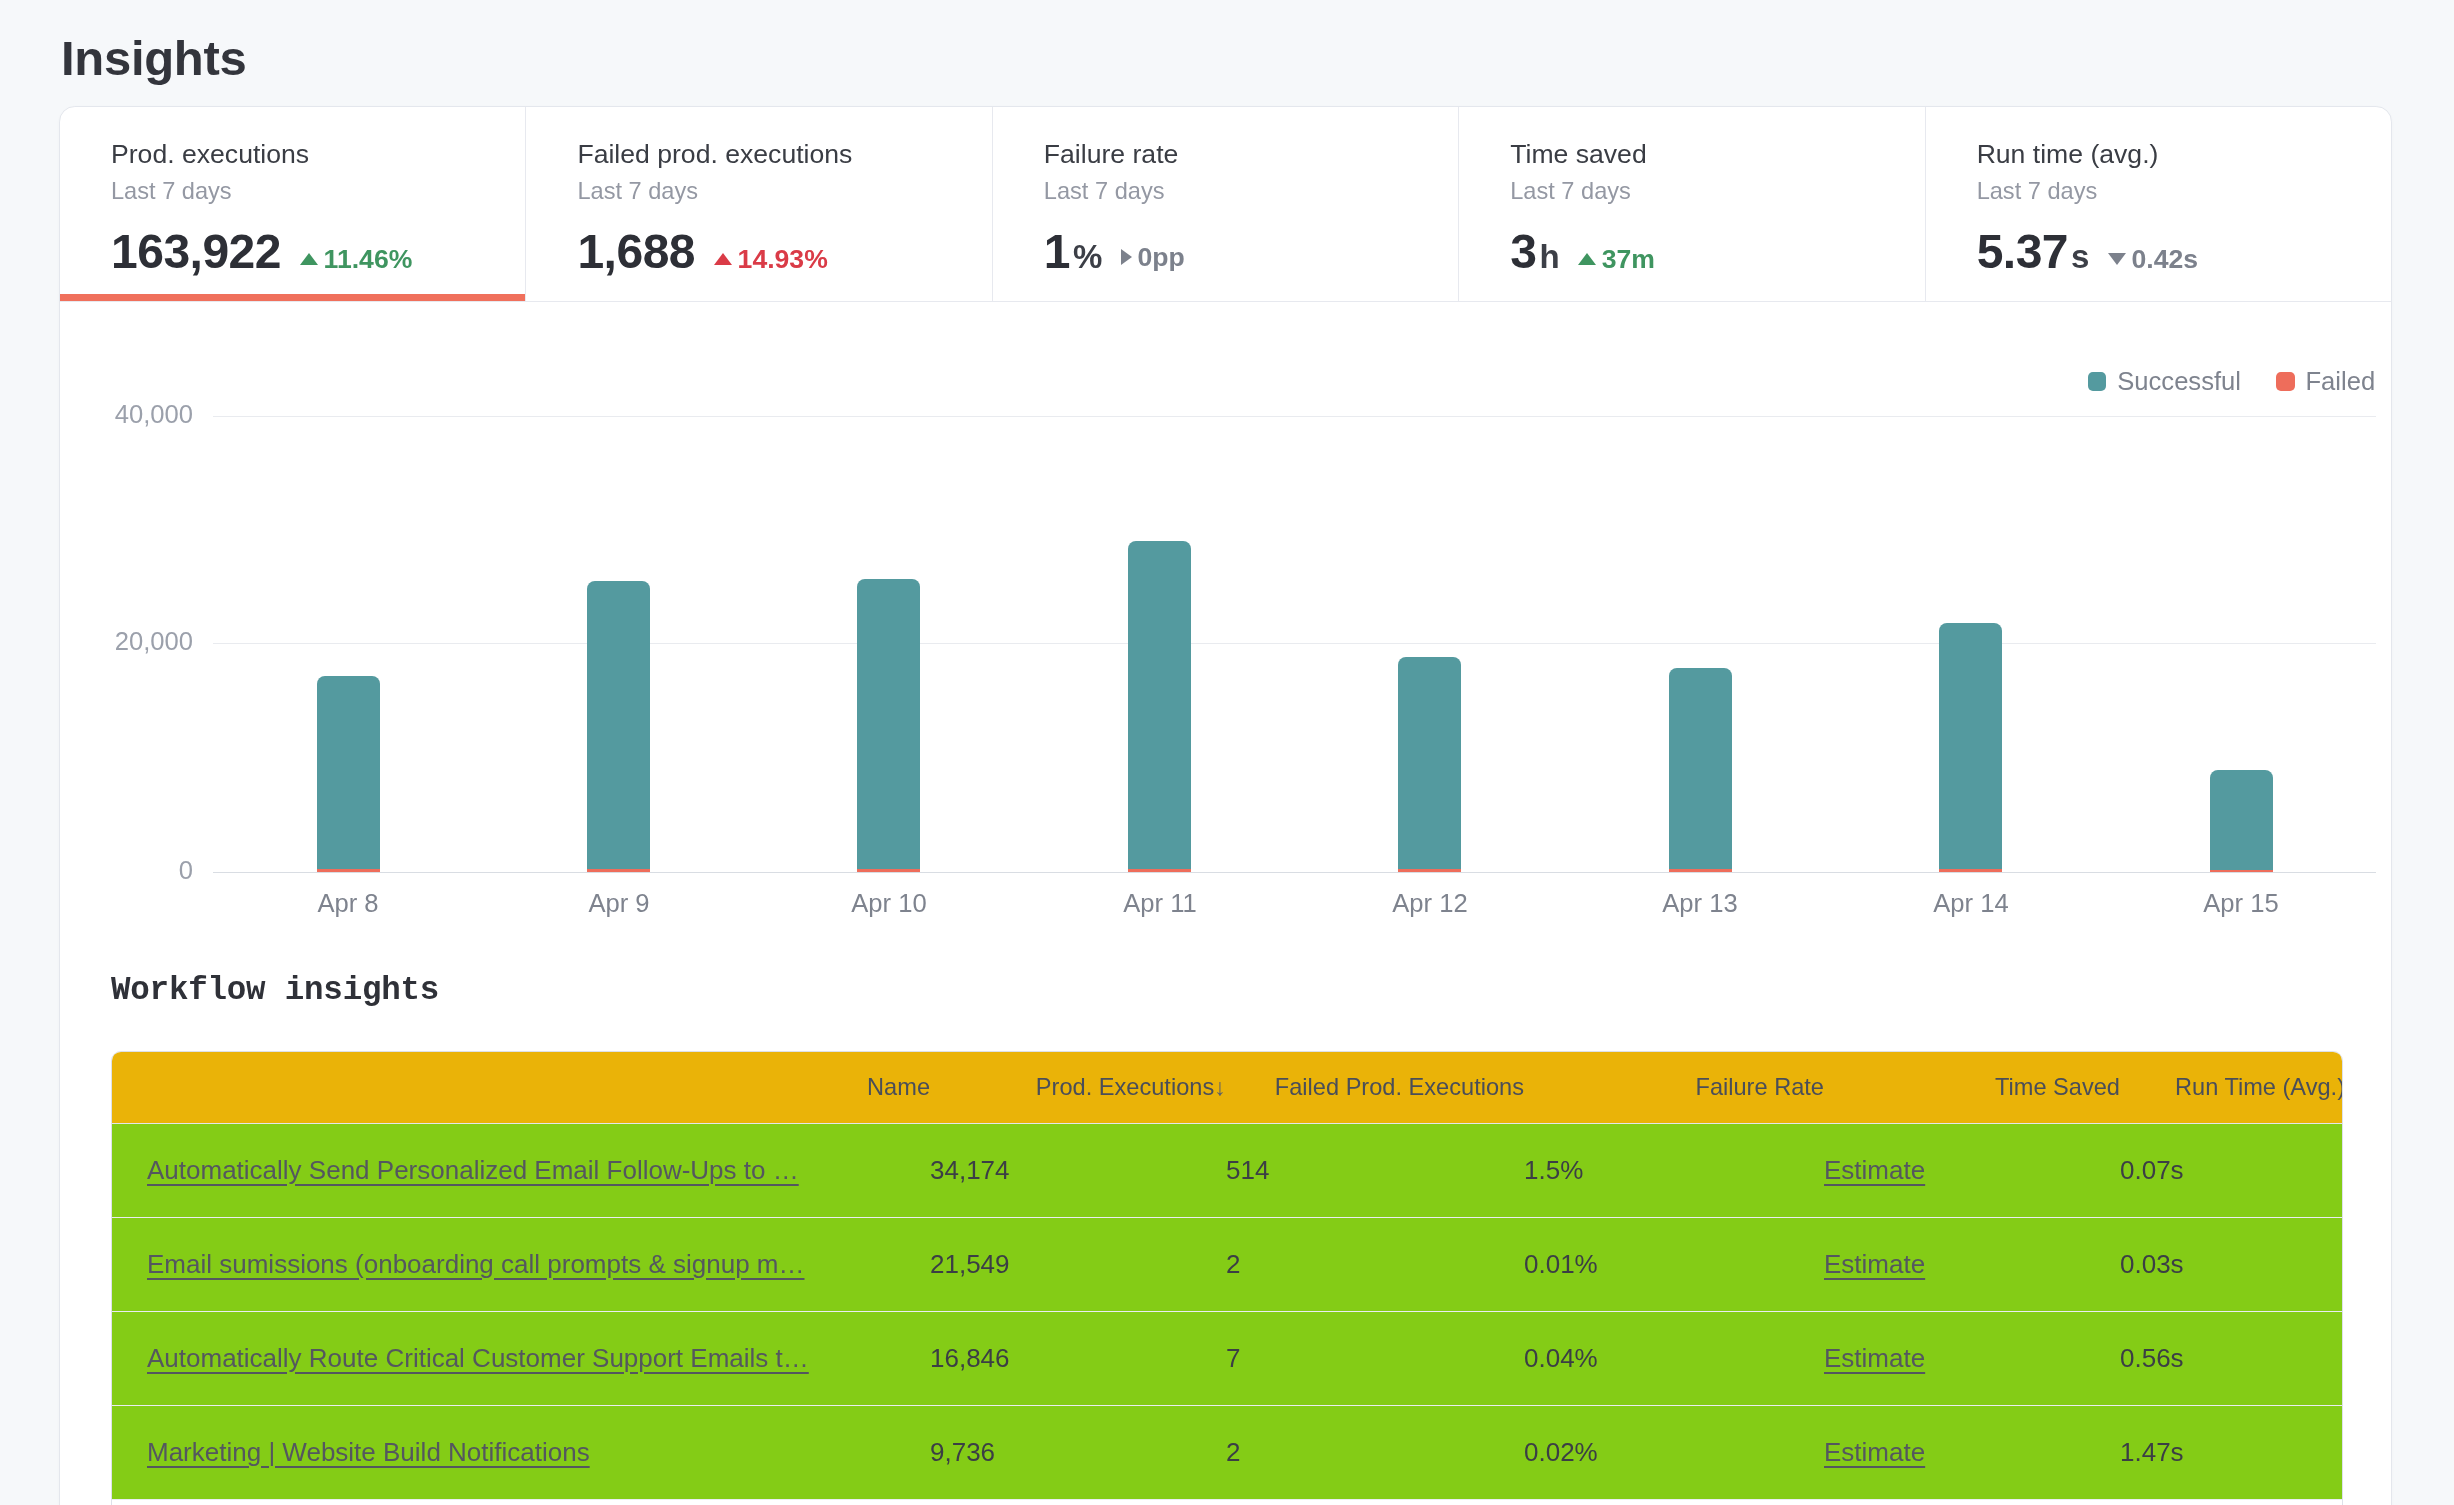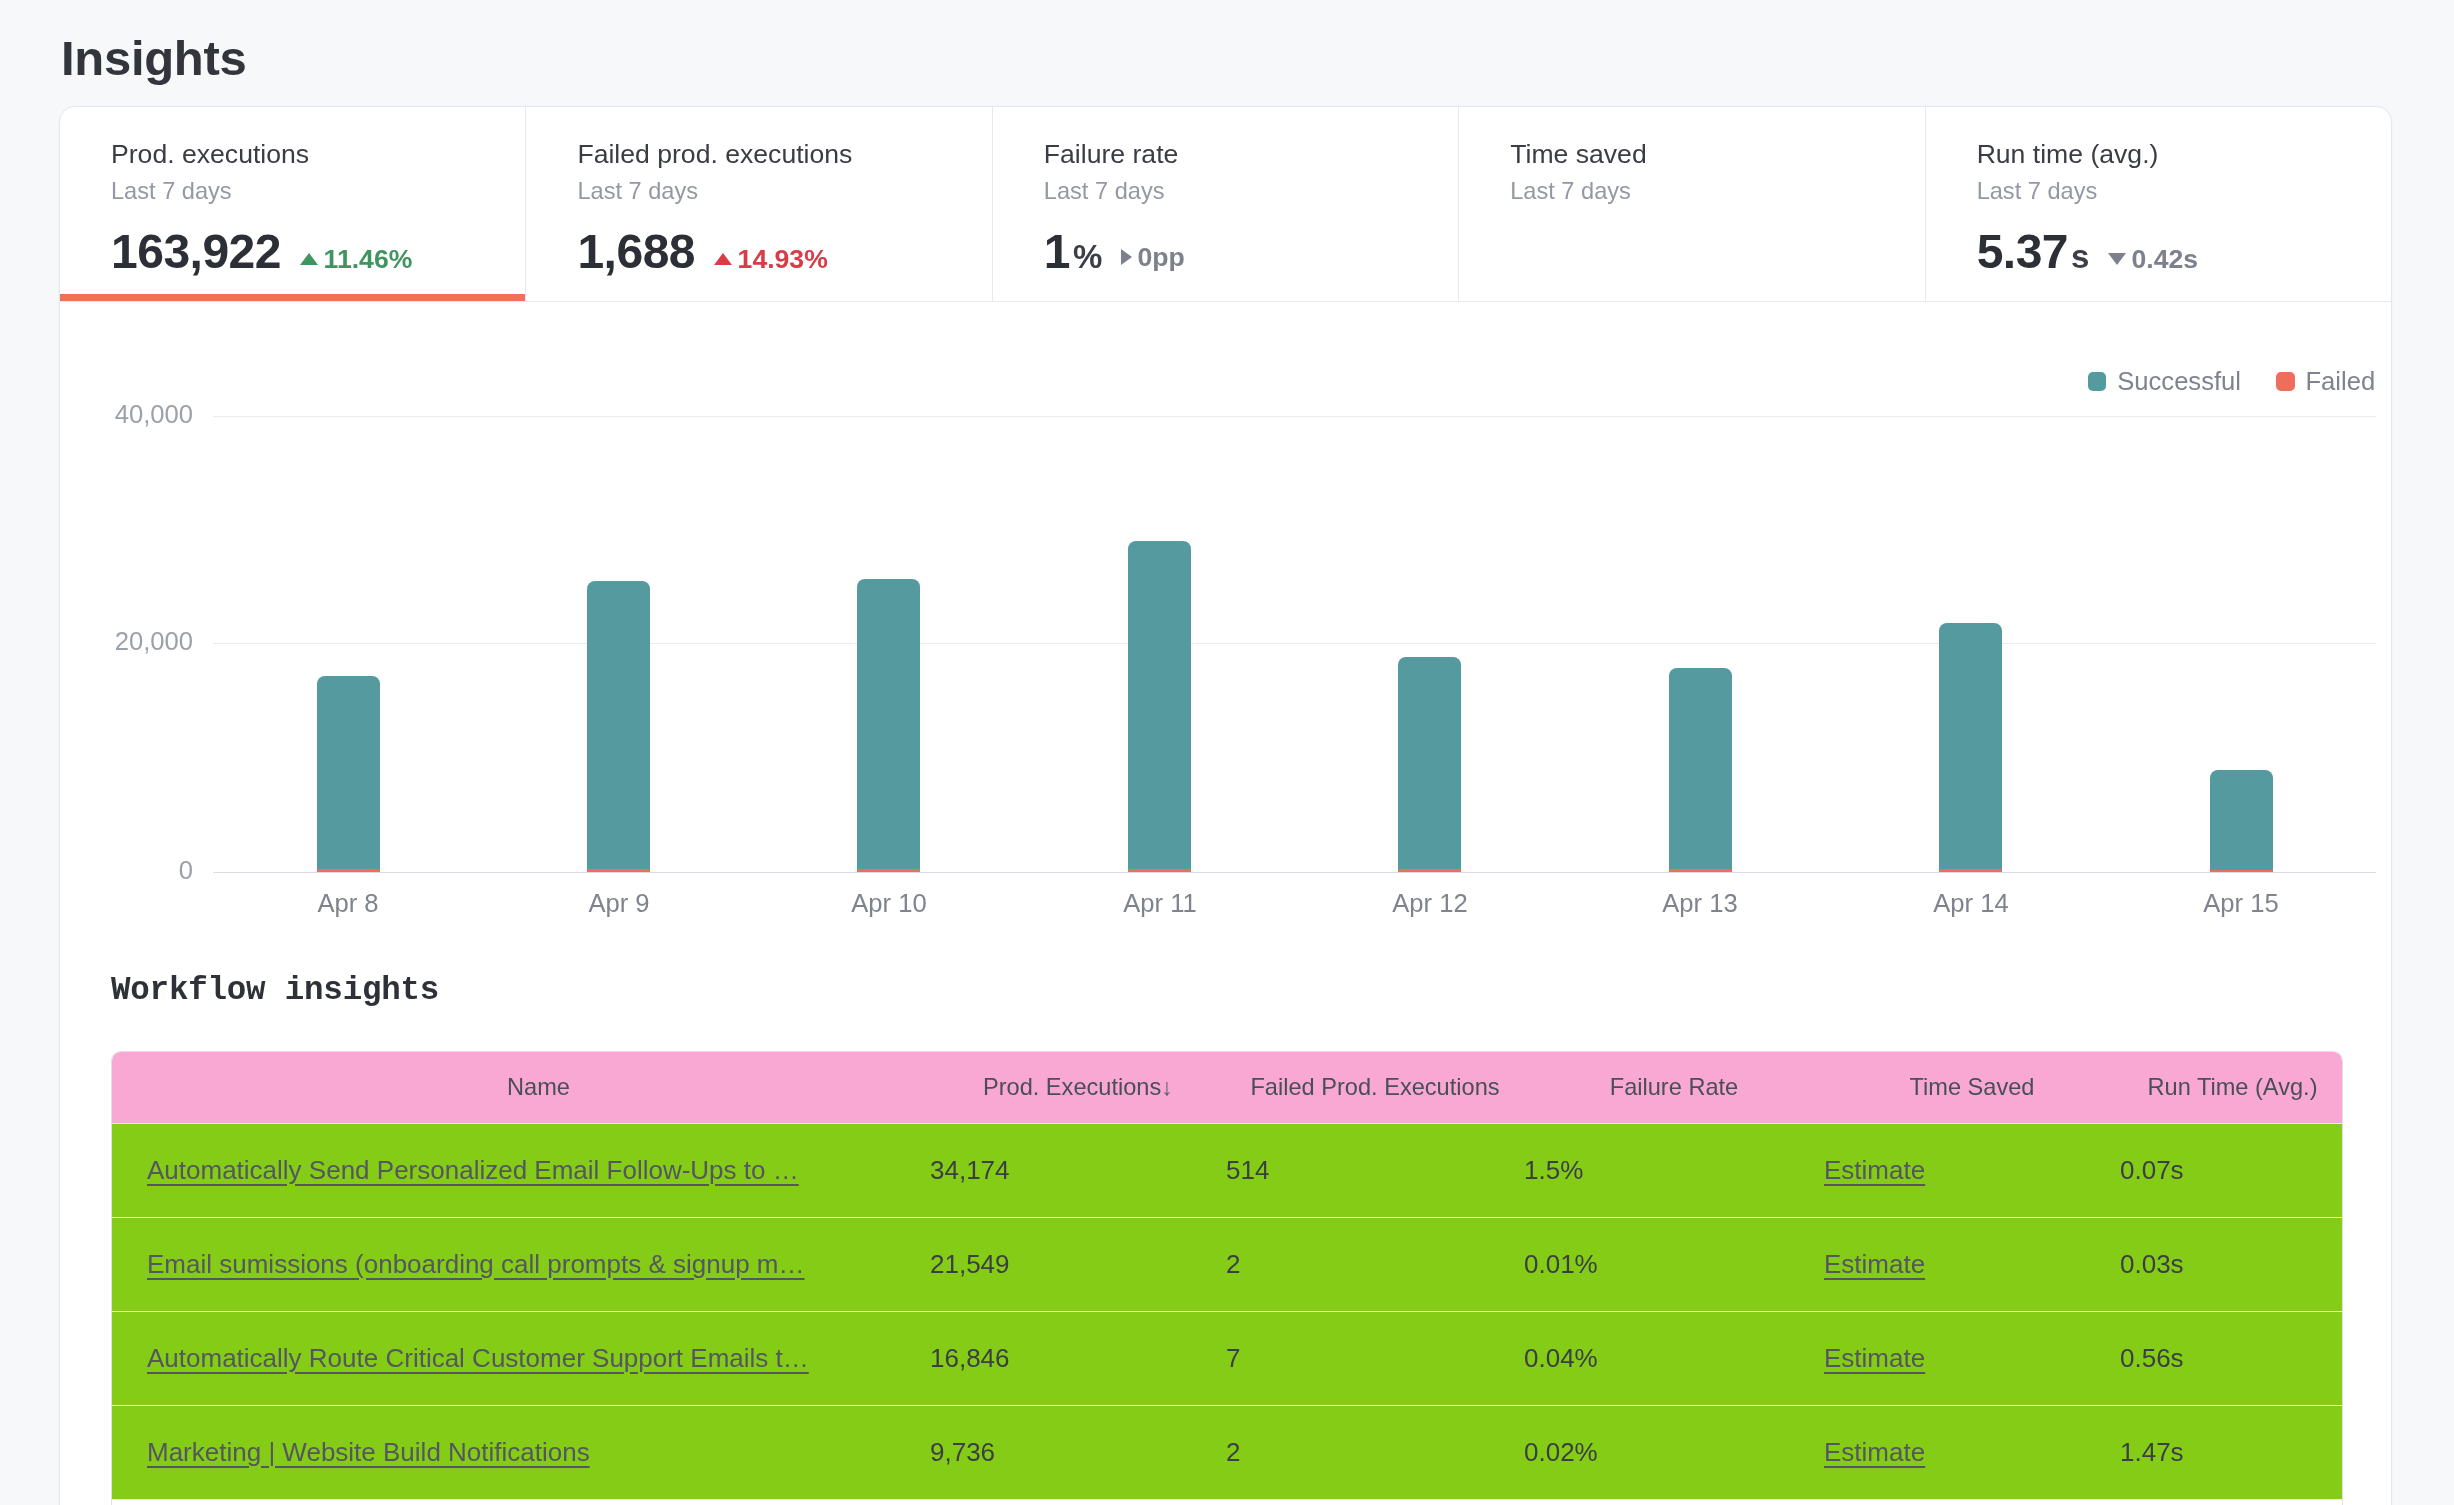--- a/index.html
+++ b/index.html
@@ -88,21 +88,21 @@
     overflow: hidden; background: #fff;
   }
   table.wf { border-collapse: collapse; table-layout: fixed; width: 100%; }
   table.wf col.c-name { width: 818px; }
   table.wf col.c-prod { width: 296px; }
   table.wf col.c-failed { width: 298px; }
   table.wf col.c-rate { width: 300px; }
   table.wf col.c-saved { width: 296px; }
   table.wf col.c-runtime { width: 225px; }
   table.wf th {
-    height: 71px; background: #f9a8d4; text-align: center; vertical-align: middle;
+    height: 71px; background: #eab308; text-align: right; vertical-align: middle;
     font-size: 23.6px; font-weight: 500; color: #4a4e59;
     border-bottom: 1px solid #e3e6ec; cursor: pointer;
   }
   table.wf th:first-child, table.wf td:first-child { padding-left: 35px; }
   table.wf td {
     height: 94px; vertical-align: middle;
     font-size: 26px; color: #3b3e45;
     border-bottom: 1px solid #eaecf1; background: #84cc16;
   }
   .sort-arrow { font-size: 23.6px; color: #5b606b; }
@@ -160,20 +160,27 @@
             <i class="tri tri-right"></i>
             <span>0pp</span>
           </span>
         </div>
 
       </div>
 
       <div class="metric-cell">
         <div class="metric-label">Time saved</div>
         <div class="metric-period">Last 7 days</div>
+        <div class="metric-value-row">
+          <span class="metric-value"><span>3</span><span class="metric-unit">h</span></span>
+          <span class="delta positive">
+            <i class="tri tri-up"></i>
+            <span>37m</span>
+          </span>
+        </div>
 
       </div>
 
       <div class="metric-cell">
         <div class="metric-label">Run time (avg.)</div>
         <div class="metric-period">Last 7 days</div>
         <div class="metric-value-row">
           <span class="metric-value"><span>5.37</span><span class="metric-unit">s</span></span>
           <span class="delta neutral">
             <i class="tri tri-down"></i>

